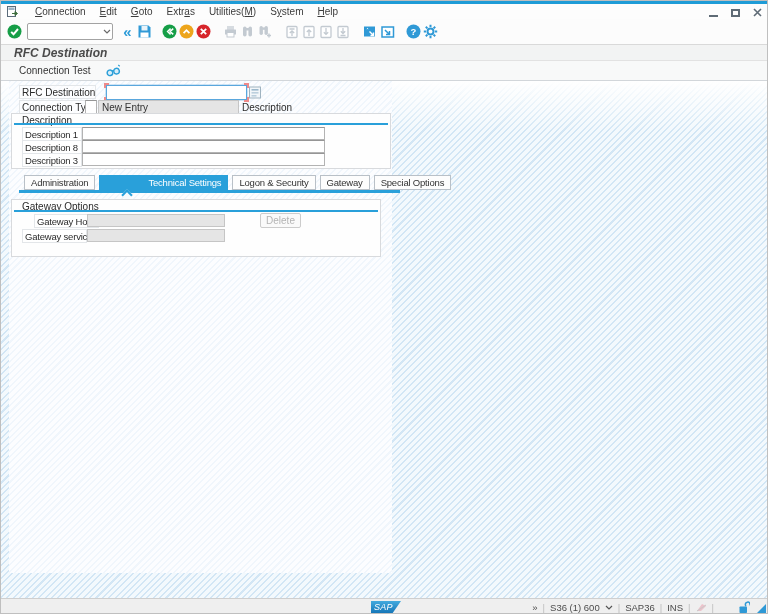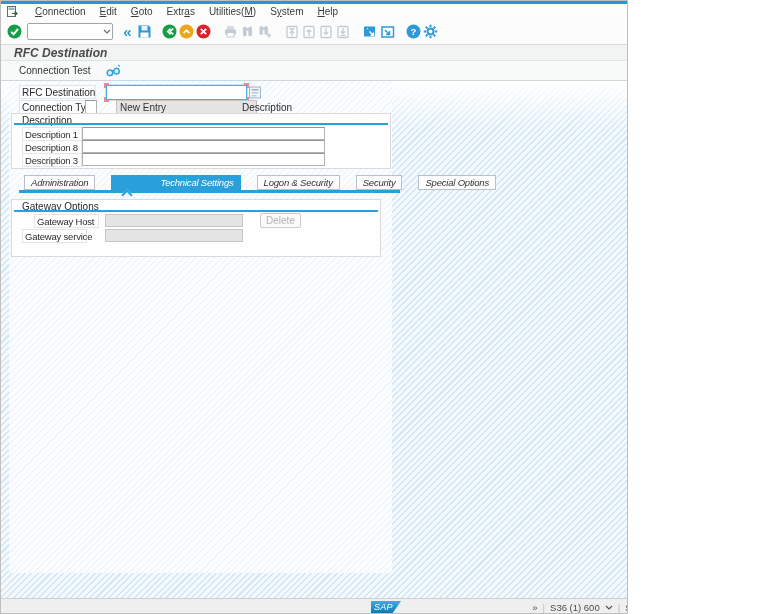--- a/index.html
+++ b/index.html
@@ -1,18 +1,18 @@
 <!DOCTYPE html>
 <html><head>
 <meta charset="utf-8">
 <style>
   * { margin:0; padding:0; box-sizing:border-box; }
   html,body { width:768px; height:614px; }
   body { font-family:"Liberation Sans", sans-serif; font-size:10px; color:#333; background:#fff; }
-  #window { position:relative; width:628px; height:614px; overflow:hidden; border:1px solid #bfbfbf; background:#0c4a6e; }
+  #window { position:relative; width:768px; height:614px; overflow:hidden; border:1px solid #bfbfbf; background:#0c4a6e; }
 
   
   .top-accent { position:absolute; left:0; top:0; width:768px; height:3px; background:#1f9cd7; }
   .menubar { position:absolute; left:0; top:3px; width:768px; height:15px; background:#fdfdfd; display:flex; align-items:center; }
   .menubar .sysmenu { margin:0 8px 0 6px; display:flex; align-items:center; }
   .menu-item { padding:0 7px; color:#3c3c3c; cursor:default; white-space:nowrap; }
   .menu-item u { text-decoration:underline; }
   .win-controls { position:absolute; right:6px; top:2px; display:flex; gap:10px; align-items:center; height:13px; }
   .wc { width:12px; height:11px; display:flex; align-items:center; justify-content:center; color:#5f6b76; }
   .wc-min-bar { width:9px; height:2px; background:#5f6b76; margin-top:6px; }
@@ -35,36 +35,36 @@
     background-color:#f3f9fd;
     background-image:repeating-linear-gradient(135deg, rgba(150,195,230,0.35) 0 1.5px, rgba(255,255,255,0) 1.5px 4.5px); }
   .client-fade { position:absolute; left:0; top:0; width:768px; height:50px;
     background:linear-gradient(180deg,#ffffff 0%, rgba(255,255,255,0) 100%); }
   .dynpro { position:absolute; left:8px; top:0; width:383px; height:492px;
     background-color:#fcfdff;
     background-image:repeating-linear-gradient(135deg, rgba(170,205,235,0.14) 0 1.5px, rgba(255,255,255,0) 1.5px 4.5px); }
 
   .kw-label { position:absolute; height:14px; line-height:12px; border:1px solid #e3e6e9; background:rgba(255,255,255,0.55); padding:1px 0 0 2px; color:#2b2b2b; white-space:nowrap; }
   .sap-input { position:absolute; height:14px; border:1px solid #b3b3b3; border-top-color:#969696; background:#fff; font-family:"Liberation Sans",sans-serif; font-size:10px; padding:0 3px; outline:none; }
-  .ro-field { position:absolute; height:14px; border:1px solid #c5c5c5; background:#e5e5e5; color:#333; padding:1px 0 0 3px;margin-left:18px; }
+  .ro-field { position:absolute; height:14px; border:1px solid #c5c5c5; background:#e5e5e5; color:#333; padding:1px 0 0 3px; }
   .plain-label { position:absolute; color:#2b2b2b; white-space:nowrap; }
 
   .focus-wrap { position:absolute; left:97px; top:4px; width:141px; height:15px; }
   .focus-wrap input { left:0; top:0; width:141px; height:15px; border:1px solid #5aa7dd; box-shadow:0 0 0 1px rgba(120,180,225,0.35); }
   .fc { position:absolute; width:5px; height:5px; }
   .fc-tl { left:-2px; top:-2px; border-left:2px solid #ee8a8a; border-top:2px solid #ee8a8a; }
   .fc-tr { right:-2px; top:-2px; border-right:2px solid #ee8a8a; border-top:2px solid #ee8a8a; }
   .fc-bl { left:-2px; bottom:-2px; border-left:2px solid #ee8a8a; border-bottom:2px solid #ee8a8a; }
   .fc-br { right:-2px; bottom:-2px; border-right:2px solid #ee8a8a; border-bottom:2px solid #ee8a8a; }
 
   .groupbox { position:absolute; background:#fefefe; border:1px solid #d8dadd; }
   .group-title { position:absolute; left:10px; top:1px; color:#2b2b2b; white-space:nowrap; }
   .group-rule { position:absolute; left:2px; height:2px; background:#29a0da; }
 
-  .tabstrip { position:absolute; left:15px; top:94px; display:flex; gap:16px;font-style:italic; }
+  .tabstrip { position:absolute; left:15px; top:94px; display:flex; gap:4px; }
   .tab { height:15px; padding:1px 6px 0 6px; background:#fdfdfd; border:1px solid #b9c0c7; color:#333; white-space:nowrap; font-size:9.5px; letter-spacing:-0.2px; }
   .tab.active { background:#29a0da; border-color:#29a0da; color:#fff;padding-left:48px; }
   .tab-rule { position:absolute; left:10px; top:109px; width:381px; height:3px; background:#29a0da; }
   .tab-notch { position:absolute; left:114px; top:110px; width:8px; height:8px; background:#f7fbfe; border-top:2px solid #29a0da; border-left:2px solid #29a0da; transform:rotate(45deg); }
 
   .btn-disabled { position:absolute; border:1px solid #ccc; background:#fafafa; color:#b4b4b4; text-align:center; border-radius:2px; padding-top:1px; }
 
   
   .statusbar { position:absolute; left:0; top:597px; width:768px; height:17px; background:#efefef; border-top:1px solid #cfcfcf; }
   .sap-logo { position:absolute; left:370px; top:2px; width:30px; height:13px;
@@ -281,21 +281,21 @@
         <span class="kw-label" style="left:10px;top:26px;width:60px;font-size:9.5px;letter-spacing:-0.2px">Description 8</span>
         <input class="sap-input" style="left: 70px; top: 26px; width: 243px; height: 13px;" value="">
         <span class="kw-label" style="left:10px;top:39px;width:60px;font-size:9.5px;letter-spacing:-0.2px">Description 3</span>
         <input class="sap-input" style="left: 70px; top: 39px; width: 243px; height: 13px;" value="">
       </div>
 
       <div class="tabstrip">
         <span class="tab">Administration</span>
         <span class="tab active">Technical Settings</span>
         <span class="tab">Logon &amp; Security</span>
-        <span class="tab">Security</span>
+        <span class="tab">Gateway</span>
         <span class="tab">Special Options</span>
       </div>
       <span class="tab-rule"></span>
       <span class="tab-notch"></span>
 
       <div class="groupbox" style="left:2px;top:118px;width:370px;height:58px">
         <span class="group-title">Gateway Options</span>
         <span class="group-rule" style="top:10px;width:364px"></span>
         <span class="kw-label" style="left:22px;top:14px;width:65px;font-size:9.5px;letter-spacing:-0.2px">Gateway Host</span>
         <span class="ro-field" style="left:75px;top:14px;width:138px;height:13px"></span>

